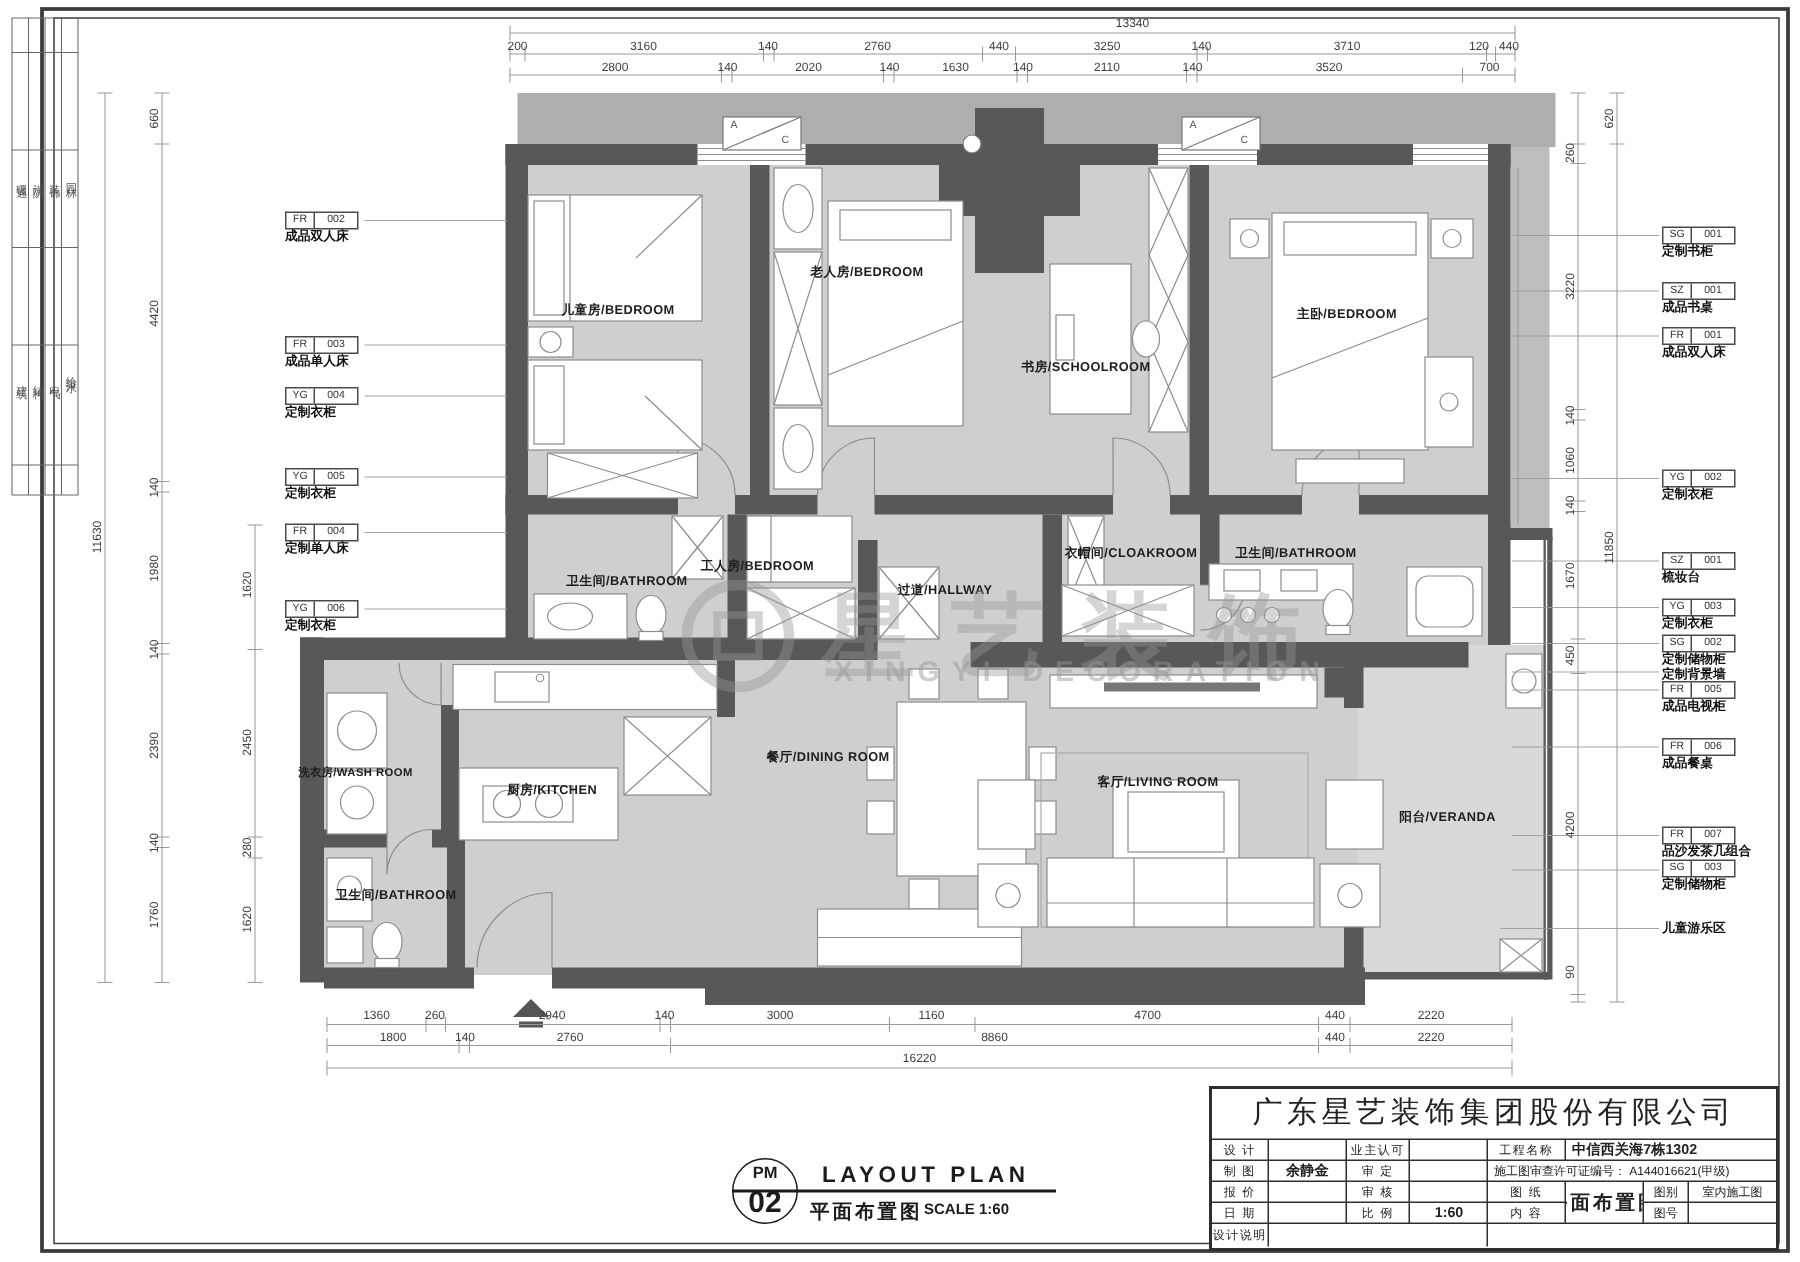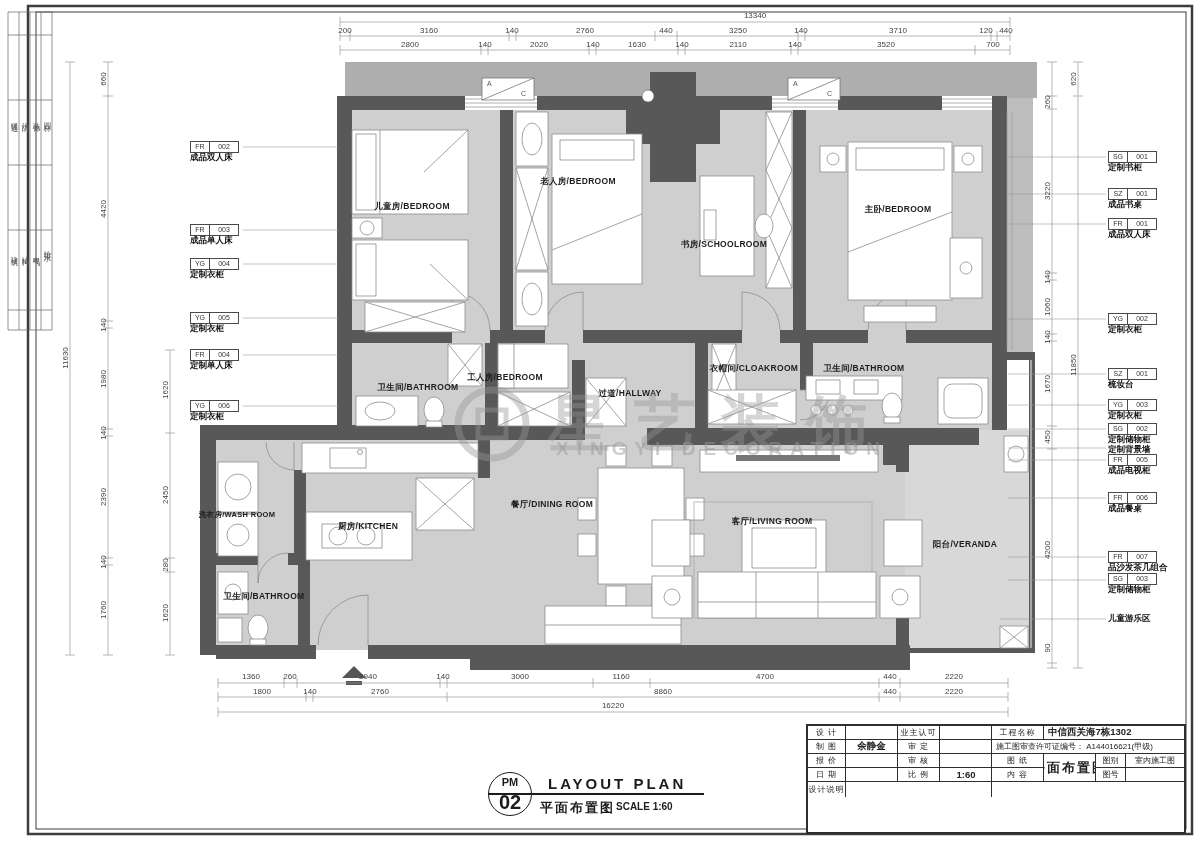--- a/index.html
+++ b/index.html
@@ -499,20 +499,21 @@
 <div class="pm-circle">
   <div class="pm-top">PM</div>
   <div class="pm-bot">02</div>
 </div>
 <div class="pm-line"></div>
 <span class="pm-en">LAYOUT PLAN</span>
 <span class="pm-cn">平面布置图</span>
 <span class="pm-sc">SCALE 1:60</span>
 
 <div class="tb">
+  <div class="tb-co">广东星艺装饰集团股份有限公司</div>
   <div class="tb-body">
     <div class="tb-l">
       <div class="tc">设 计</div>
       <div class="tc"></div>
       <div class="tc">业主认可</div>
       <div class="tc noR"></div>
       <div class="tc">制 图</div>
       <div class="tc b">余静金</div>
       <div class="tc">审 定</div>
       <div class="tc noR"></div>

